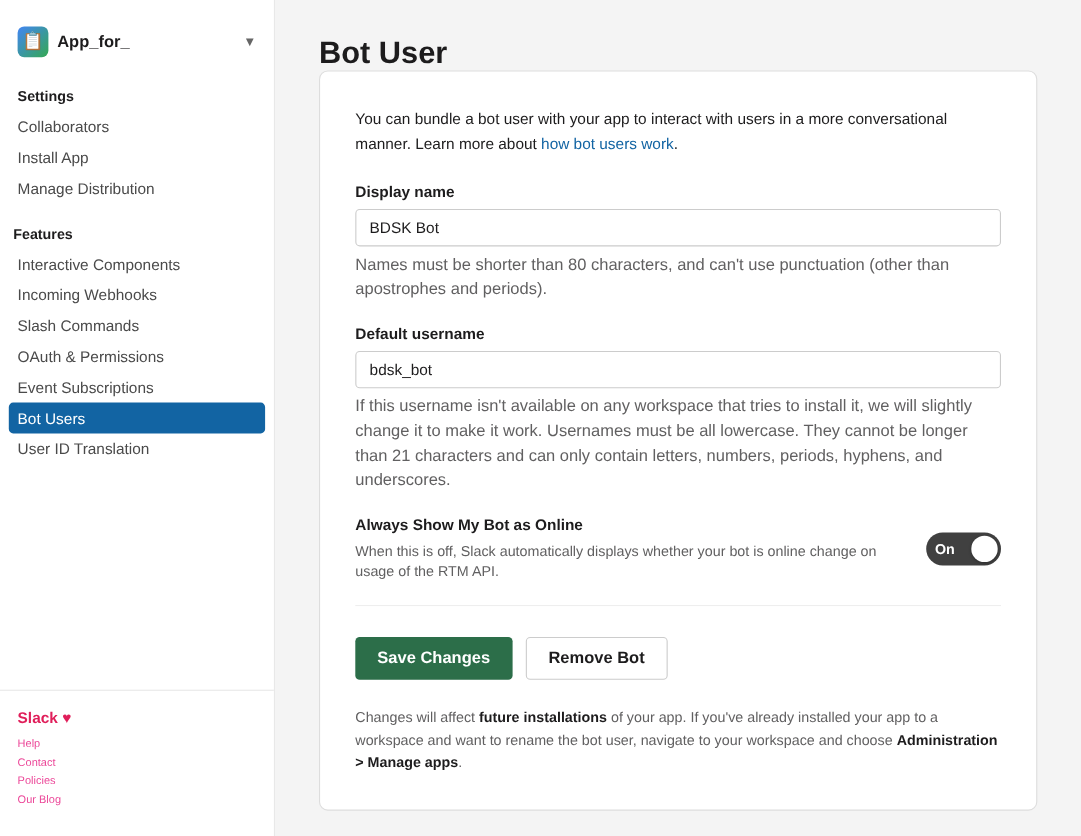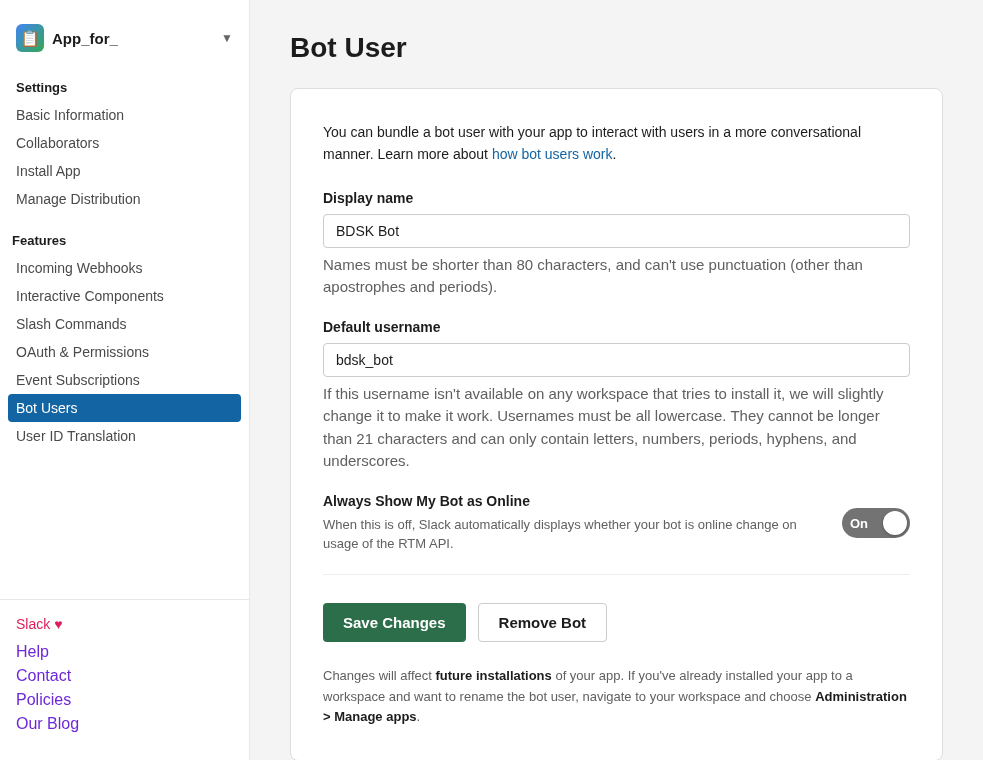--- a/index.html
+++ b/index.html
@@ -82,51 +82,50 @@
     }
 
     .sidebar-footer {
       margin-top: auto;
       padding: 16px 16px 8px 16px;
       border-top: 1px solid #e8e8e8;
     }
 
     .slack-brand {
       color: #e01e5a;
-      font-weight: 400;
+      font-weight: 700;
       font-size: 14px;
       cursor: pointer;
     }
 
     .slack-heart {
       color: #e01e5a;
     }
 
     .footer-link {
       display: block;
-      color: #6d28d9;
-      font-size: 16px;
+      color: #ec4899;
+      font-size: 10px;
       padding: 3px 0;
       cursor: pointer;
       text-decoration: none;
     }
 
     
     .main-content {
       flex: 1;
       padding: 32px 40px;
       overflow-y: auto;
       background: #f4f4f4;
     }
 
     .page-title {
       font-size: 28px;
       font-weight: 700;
       color: #1d1c1d;
-      margin-bottom: 24px;
     }
 
     .card {
       background: #fff;
       border: 1px solid #ddd;
       border-radius: 8px;
       padding: 32px;
       max-width: 680px;
     }
 
@@ -200,21 +199,21 @@
       display: flex;
       align-items: center;
       gap: 0;
       flex-shrink: 0;
       cursor: pointer;
     }
 
     .toggle-track {
       width: 68px;
       height: 30px;
-      background: #737373;
+      background: #404040;
       border-radius: 15px;
       position: relative;
       display: flex;
       align-items: center;
       cursor: pointer;
     }
 
     .toggle-label-on {
       position: absolute;
       left: 8px;
@@ -279,39 +278,36 @@
 <nav class="sidebar">
   <div class="app-selector">
     <span class="app-icon">📋</span>
     <span class="app-name">App_for_</span>
     <span class="chevron-icon">▼</span>
   </div>
 
   <div class="sidebar-section-label">Settings</div>
 
   <div class="sidebar-item">
-    <span>Basic Information</span>
-  </div>
-  <div class="sidebar-item">
     <span>Collaborators</span>
   </div>
   <div class="sidebar-item">
     <span>Install App</span>
   </div>
   <div class="sidebar-item">
     <span>Manage Distribution</span>
   </div>
 
   <div class="sidebar-section-label" style="margin-top:12px;padding-left:12px;">Features</div>
 
   <div class="sidebar-item">
+    <span>Interactive Components</span>
+  </div>
+  <div class="sidebar-item">
     <span>Incoming Webhooks</span>
-  </div>
-  <div class="sidebar-item">
-    <span>Interactive Components</span>
   </div>
   <div class="sidebar-item">
     <span>Slash Commands</span>
   </div>
   <div class="sidebar-item">
     <span>OAuth &amp; Permissions</span>
   </div>
   <div class="sidebar-item">
     <span>Event Subscriptions</span>
   </div>

